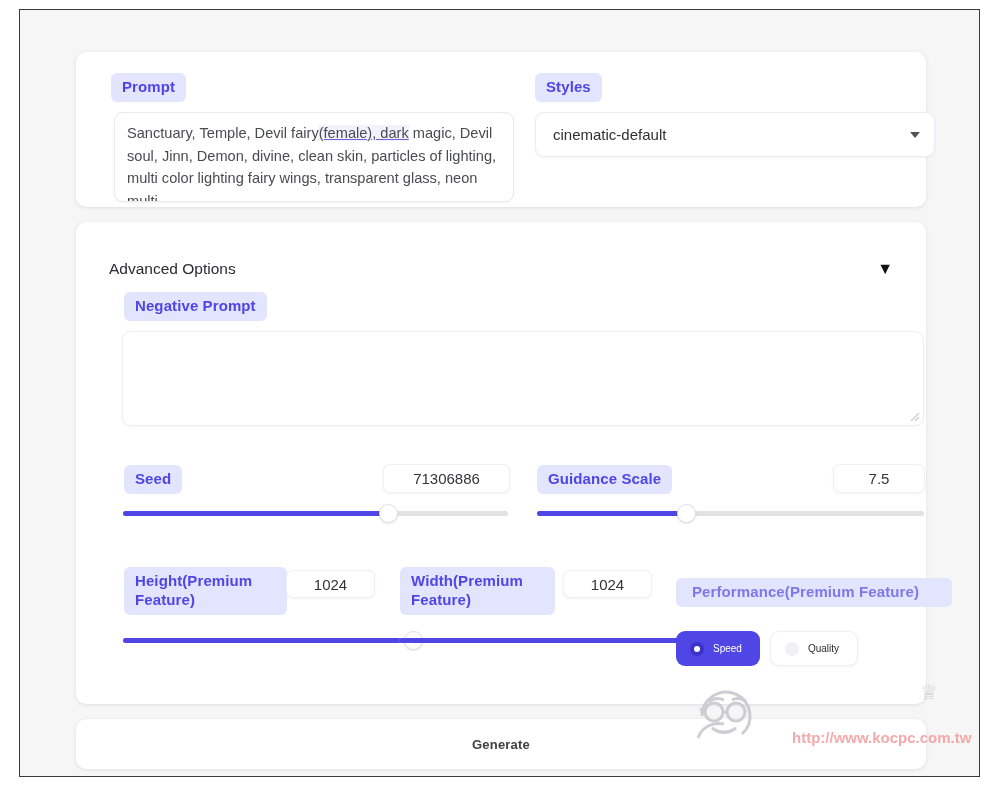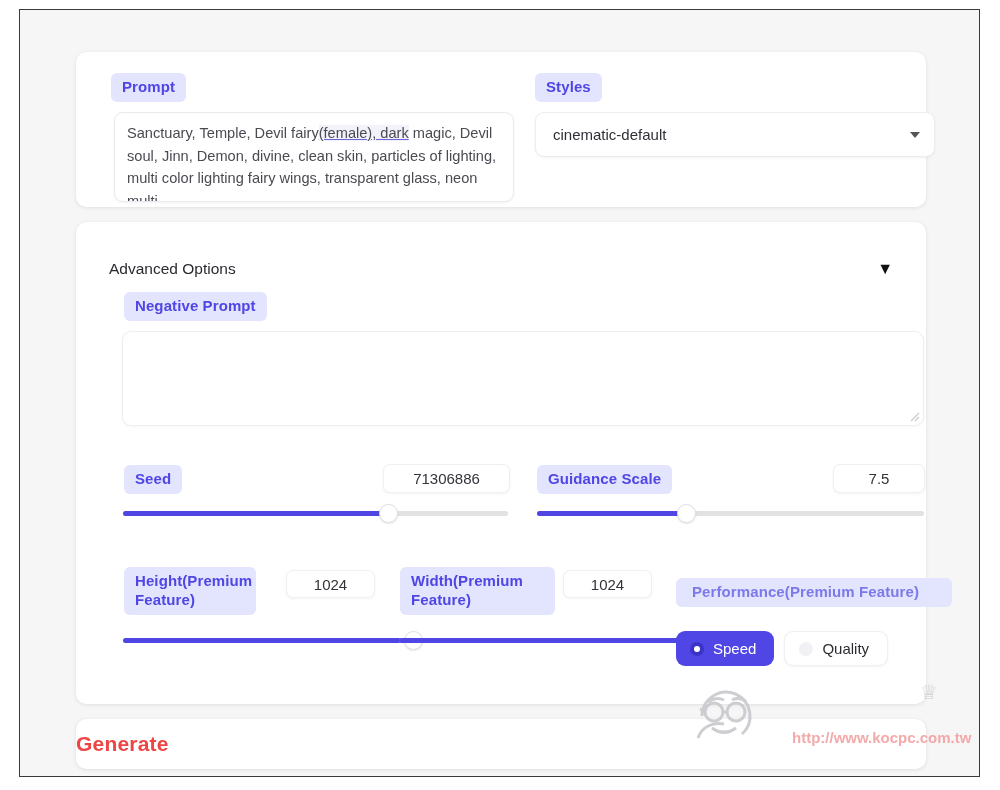--- a/index.html
+++ b/index.html
@@ -185,21 +185,21 @@
     box-shadow: 0 1px 2px rgba(0,0,0,0.10);
   }
 
   #seed-slider { left: 47px; top: 283px; width: 385px; }
   #guidance-slider { left: 461px; top: 283px; width: 387px; }
   #height-slider { left: 47px; top: 410px; width: 300px; }
   #width-slider { left: 323px; top: 410px; width: 300px; }
 
   
   #height-label {
-    position: absolute; left: 48px; top: 345px; width: 132px;
+    position: absolute; left: 48px; top: 345px; width: 163px;
   }
   #height-value-box {
     position: absolute; left: 210px; top: 348px;
     width: 89px; height: 28px;
     background: #fff;
     border: 1px solid #efeff4;
     border-radius: 7px;
     box-shadow: 0 1px 3px rgba(0,0,0,0.05);
     display: flex; align-items: center; justify-content: center;
     font-size: 15px; color: #33333a;
@@ -223,21 +223,21 @@
 
   #perf-options {
     position: absolute; left: 600px; top: 409px;
     display: flex; gap: 10px;
   }
   .perf-opt {
     display: flex; align-items: center; gap: 9px;
     height: 35px;
     border-radius: 9px;
     padding: 0 18px 0 14px;
-    font-size: 15px;
+    font-size: 10px;
   }
   .perf-opt.selected {
     background: #4f46e5;
     color: #ffffff;
   }
   .perf-opt.unselected {
     background: #ffffff;
     color: #2c2c33;
     border: 1px solid #efeff4;
     box-shadow: 0 1px 3px rgba(0,0,0,0.05);
@@ -250,22 +250,22 @@
   .perf-opt.selected .radio-dot { background: #3b33c9; }
   .perf-opt.selected .radio-dot::after {
     content: ""; width: 6px; height: 6px; border-radius: 50%; background: #fff;
   }
   .perf-opt.unselected .radio-dot { background: #f0f0f5; }
 
   
   #generate-btn {
     position: absolute; left: 0; top: 0;
     width: 850px; height: 50px;
-    display: flex; align-items: center; 
-    font-size: 21px; font-weight: bold; color: #ef4444;
+    display: flex; align-items: center; justify-content: center;
+    font-size: 13px; font-weight: bold; color: #404040;
     letter-spacing: 0.2px;
   }
 
   
   #watermark {
     position: absolute;
     left: 672px; top: 674px;
     width: 290px; height: 72px;
     pointer-events: none;
     opacity: 0.92;

